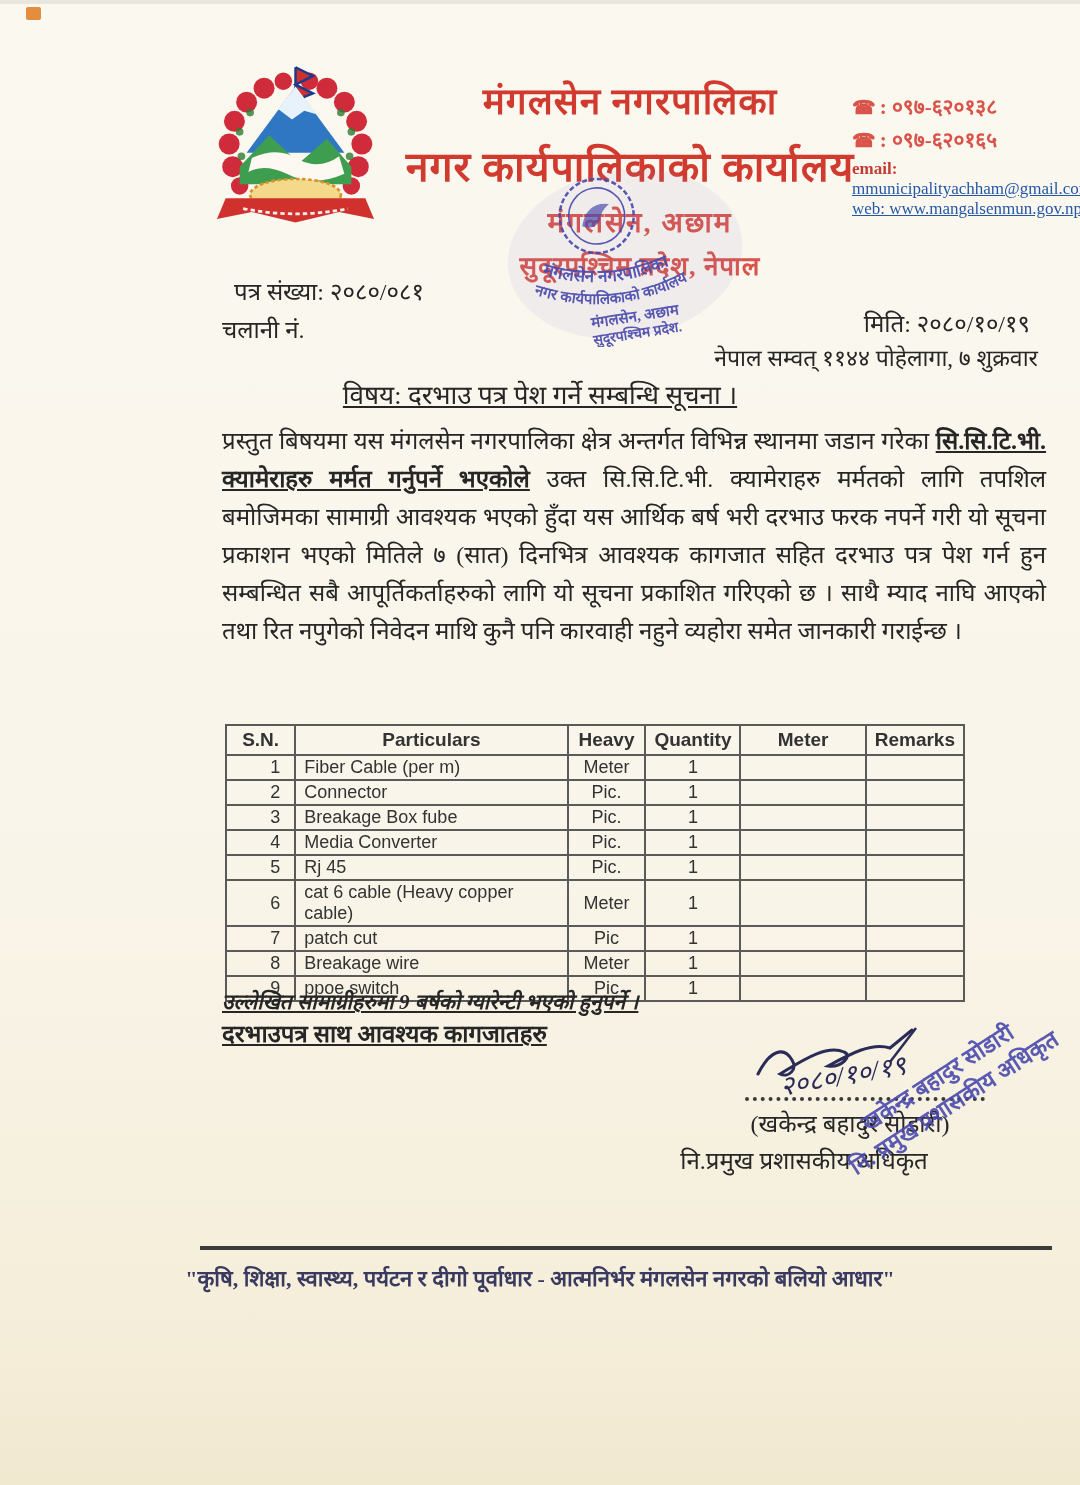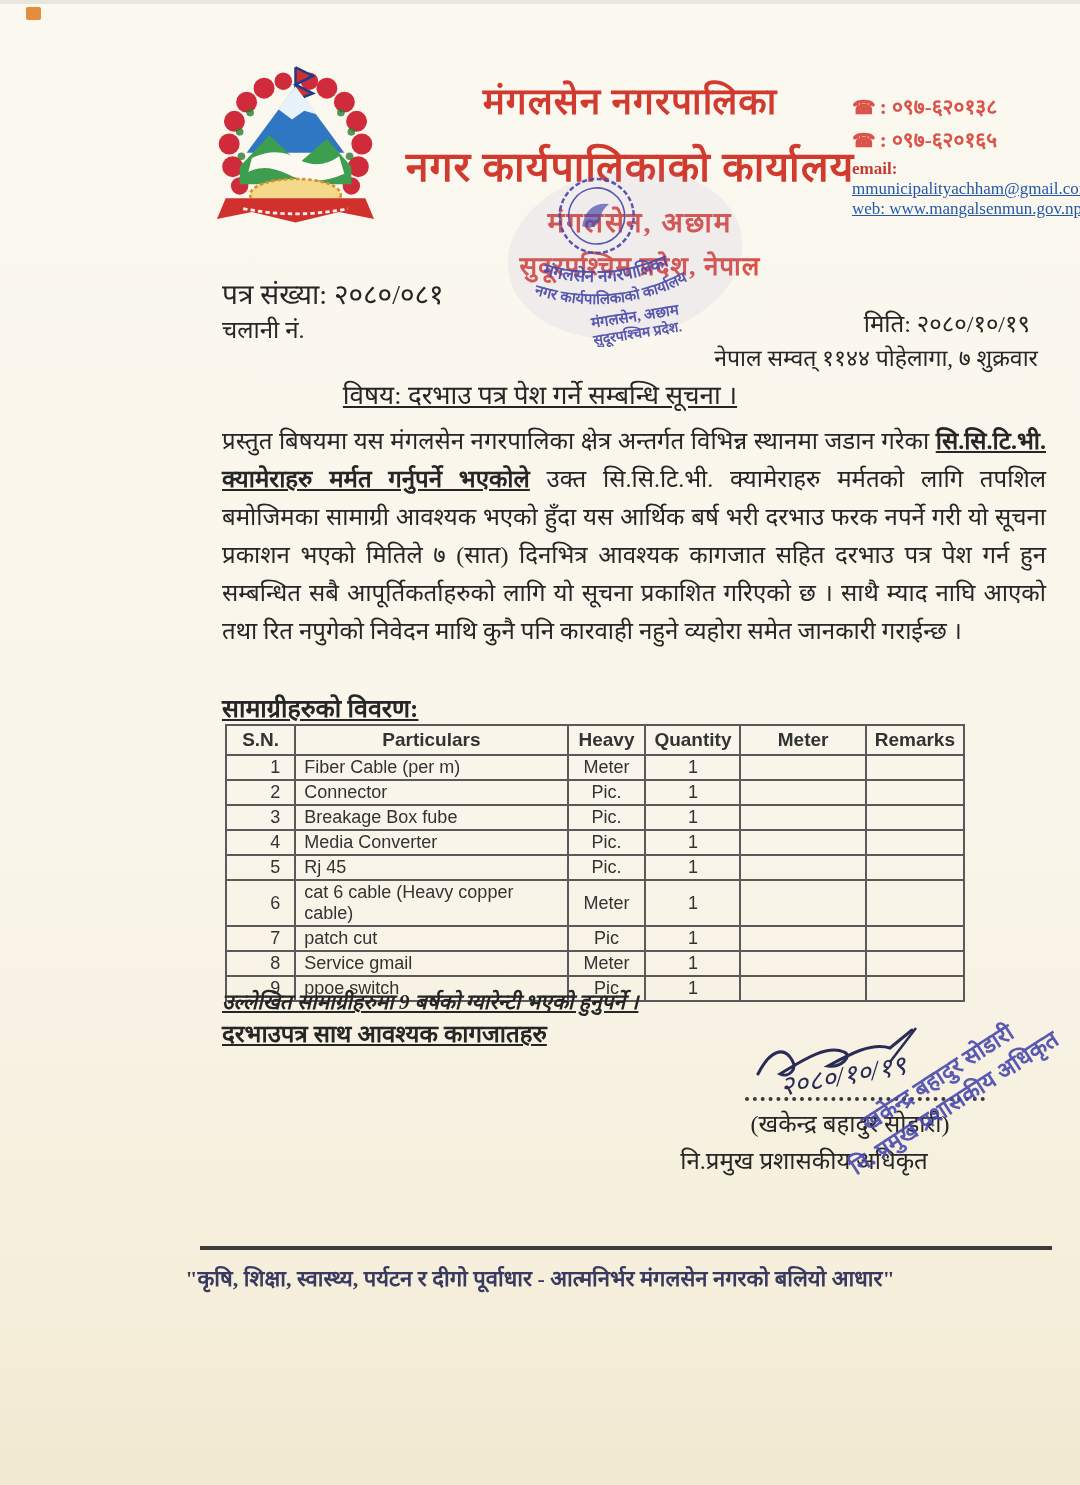--- a/index.html
+++ b/index.html
@@ -22,21 +22,21 @@
   .contact { left:852px; top:88px; width:260px; font-family:"Liberation Serif",serif; }
   .phone-line { font-size:21px; color:#d9534a; font-weight:bold; margin-bottom:5px; white-space:nowrap; }
   .phone-icon { font-size:19px; margin-right:4px; }
   .email-label { color:#c43b31; font-weight:bold; font-size:17px; margin-top:6px; }
   .link-line { color:#2457a8; font-size:17px; text-decoration:underline; white-space:nowrap; }
   .red-loc { left:420px; width:440px; text-align:center; color:#d9534a; font-weight:bold; z-index:1; }
   .red-loc1 { top:198px; font-size:28px; letter-spacing:2px; }
   .red-loc2 { top:243px; font-size:26px; letter-spacing:1px; }
   .stamp-wrap { left:495px; top:158px; z-index:2; opacity:.92; }
   
-  .ref-no { left:222px; top:270px; font-size:28px; }
+  .ref-no { left:234px; top:270px; font-size:24px; }
   .dispatch { left:222px; top:308px; font-size:24px; }
   .date-line { left:700px; top:302px; width:330px; text-align:right; font-size:24px; }
   .sambat-line { left:560px; top:337px; width:478px; text-align:right; font-size:23px; }
   .subject { left:140px; top:372px; width:800px; text-align:center; font-size:26px; font-weight:normal; text-decoration:underline; }
   
   .body-par { left:222px; top:418px; width:824px; font-size:24px; line-height:38px; text-align:justify; }
   
   .materials-heading { left:222px; top:686px; font-size:25px; font-weight:bold; text-decoration:underline; }
   table.materials { position:absolute; left:225px; top:720px; width:740px;
     border-collapse:collapse; font-family:"Liberation Sans",sans-serif; color:#333; }
@@ -146,21 +146,20 @@
 
   <div class="abs ref-no">पत्र संख्या: २०८०/०८१</div>
   <div class="abs dispatch">चलानी नं.</div>
   <div class="abs date-line">मिति: २०८०/१०/१९</div>
   <div class="abs sambat-line">नेपाल सम्वत् ११४४ पोहेलागा, ७ शुक्रवार</div>
 
   <div class="abs subject">विषय: दरभाउ पत्र पेश गर्ने सम्बन्धि सूचना ।</div>
 
   <div class="abs body-par"><span>प्रस्तुत बिषयमा यस मंगलसेन नगरपालिका क्षेत्र अन्तर्गत विभिन्न स्थानमा जडान गरेका </span><strong class="u">सि.सि.टि.भी. क्यामेराहरु मर्मत गर्नुपर्ने भएकोले</strong><span> उक्त सि.सि.टि.भी. क्यामेराहरु मर्मतको लागि तपशिल बमोजिमका सामाग्री आवश्यक भएको हुँदा यस आर्थिक बर्ष भरी दरभाउ फरक नपर्ने गरी यो सूचना प्रकाशन भएको मितिले ७ (सात) दिनभित्र आवश्यक कागजात सहित दरभाउ पत्र पेश गर्न हुन सम्बन्धित सबै आपूर्तिकर्ताहरुको लागि यो सूचना प्रकाशित गरिएको छ । साथै म्याद नाघि आएको तथा रित नपुगेको निवेदन माथि कुनै पनि कारवाही नहुने व्यहोरा समेत जानकारी गराईन्छ ।</span></div>
 
-  <div class="abs materials-heading">सामाग्रीहरुको विवरण:</div>
 
   <table class="materials">
     <thead>
       <tr>
           <th>S.N.</th>
           <th>Particulars</th>
           <th>Heavy</th>
           <th>Quantity</th>
           <th>Meter</th>
           <th>Remarks</th>
@@ -218,21 +217,21 @@
         <tr>
           <td class="c0">7</td>
           <td class="c1">patch cut</td>
           <td class="c2">Pic</td>
           <td class="c3">1</td>
           <td class="c4"></td>
           <td class="c5"></td>
         </tr>
         <tr>
           <td class="c0">8</td>
-          <td class="c1">Service gmail</td>
+          <td class="c1">Breakage wire</td>
           <td class="c2">Meter</td>
           <td class="c3">1</td>
           <td class="c4"></td>
           <td class="c5"></td>
         </tr>
         <tr>
           <td class="c0">9</td>
           <td class="c1">ppoe switch</td>
           <td class="c2">Pic</td>
           <td class="c3">1</td>

